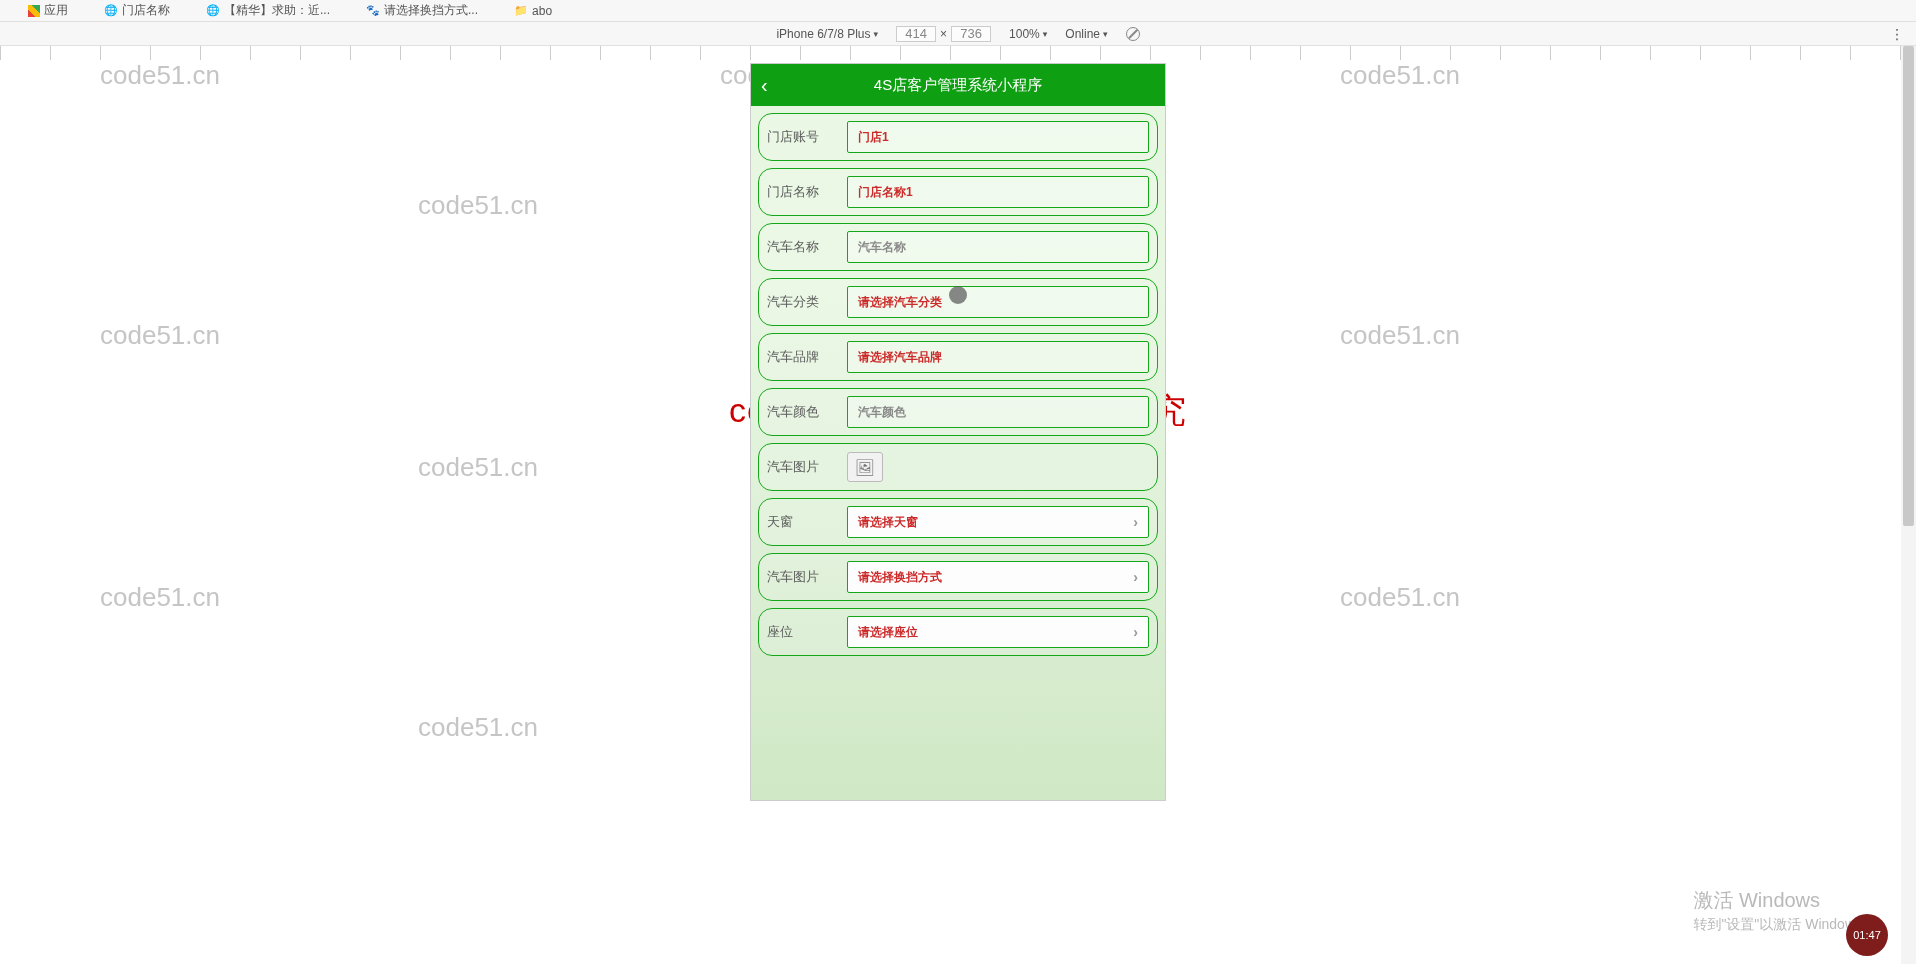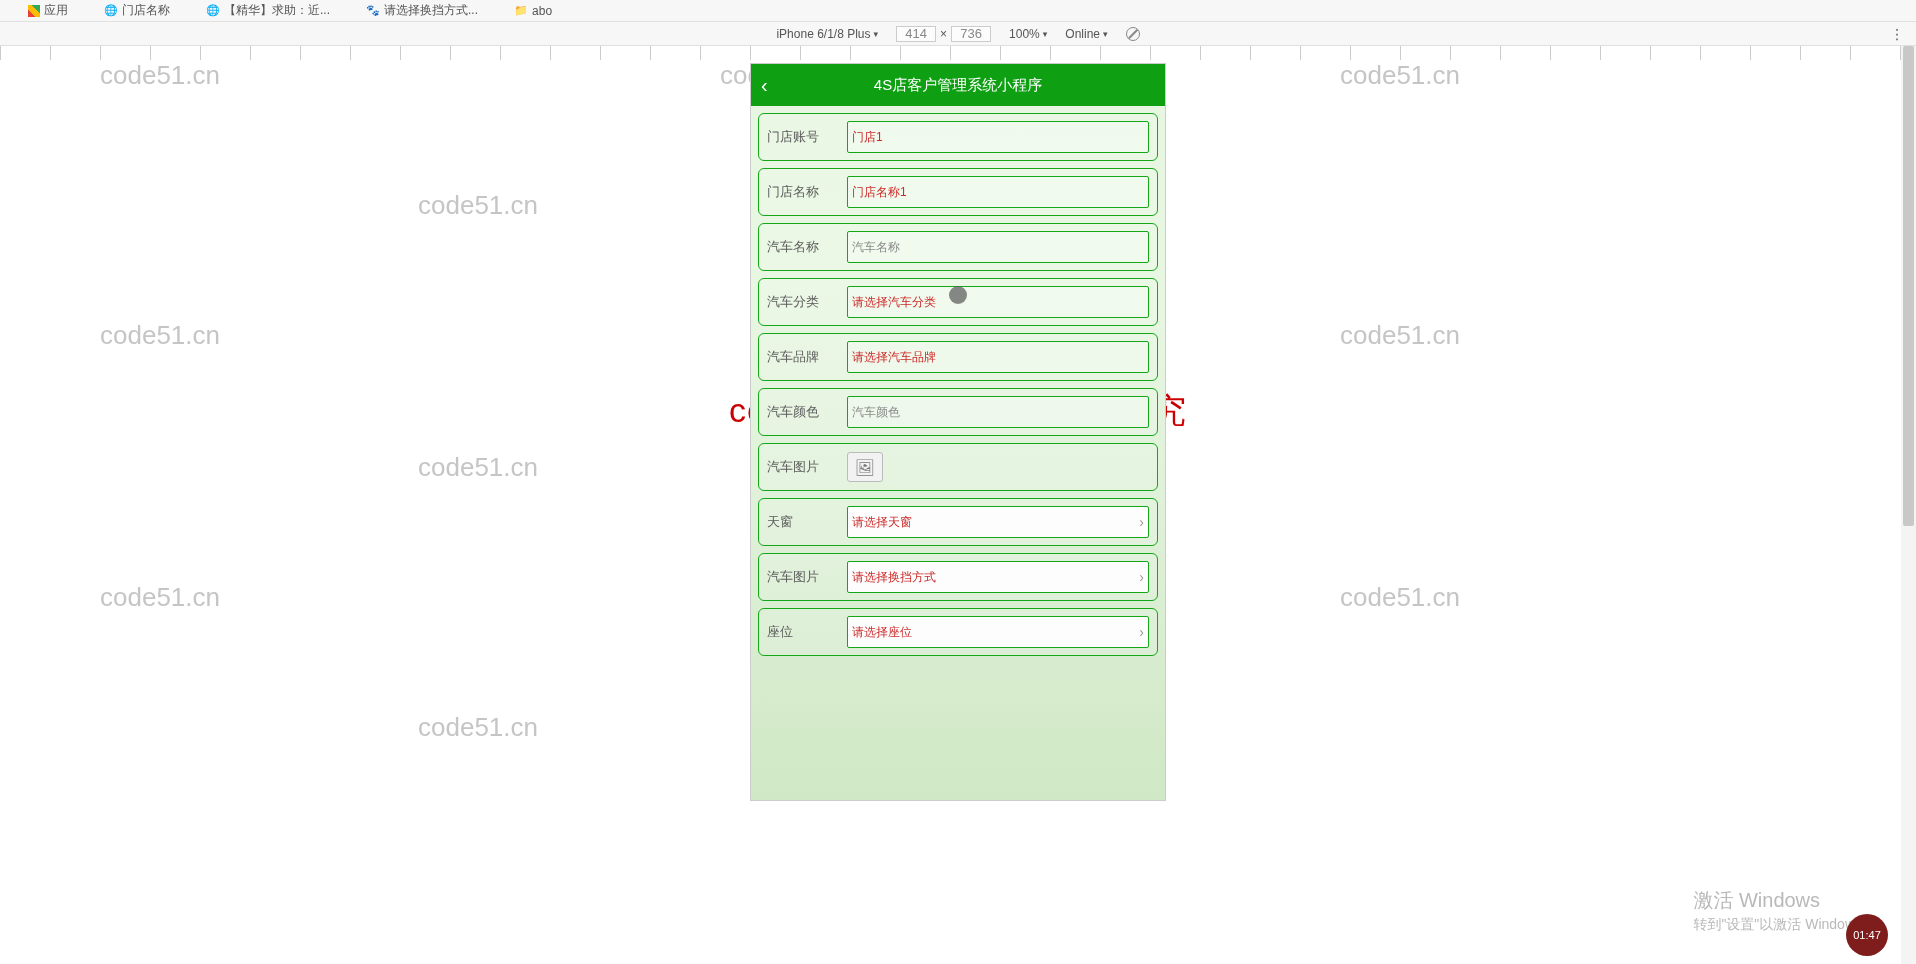--- a/index.html
+++ b/index.html
@@ -33,24 +33,24 @@
 .big-wm { position:absolute; color:#cc0000; font-size:34px; top:388px; width:100%; text-align:center; pointer-events:none; letter-spacing:1px;}
 
 
 .phone { position:absolute; top:64px; left:50%; transform:translateX(-50%); width:414px; height:736px; background:linear-gradient(180deg,#e6f6e0 0%,#e8f7e2 30%,#dff1d9 60%,#d0e8c5 100%); box-shadow:0 0 0 1px #ccc; overflow:hidden; }
 
 .app-header { height:42px; background:#0ea012; display:flex; align-items:center; color:#fff; font-size:15px; font-weight:500; position:relative;}
 .app-header .back { position:absolute; left:10px; font-size:20px; cursor:pointer;}
 .app-header .title { flex:1; text-align:center;}
 
 .form { padding:7px;}
-.row { border:1.5px solid #14a818; border-radius:6px; height:48px; margin-bottom:7px; display:flex; align-items:center; padding:0 8px; background:rgba(255,255,255,.15);}
+.row { border:1.5px solid #14a818; border-radius:14px; height:48px; margin-bottom:7px; display:flex; align-items:center; padding:0 8px; background:rgba(255,255,255,.15);}
 .row-label { width:72px; font-size:13px; color:#5d5d5d;}
 .row-field { flex:1; margin-left:8px;}
-.field-box { border:1px solid #14a818; border-radius:2px; height:32px; display:flex; align-items:center; padding:0 4px; font-size:12px; background:rgba(255,255,255,.3);}
+.field-box { border:1px solid #14a818; border-radius:2px; height:32px; display:flex; align-items:center; padding:0 10px; font-size:12px; background:rgba(255,255,255,.3);font-weight:bold;}
 .field-box.red { color:#cc2b2b;}
 .field-box.grey{ color:#8a8a8a;}
 .field-box .chev { margin-left:auto; color:#999; font-size:14px;}
 .field-box.sel { background:#fdfdfd;}
 
 .img-upl { width:36px; height:30px; display:flex; align-items:center; justify-content:center; border:1px solid #bbb; border-radius:3px; background:#f2f2f2; color:#777; font-size:16px;}
 
 .cursor-dot{position:absolute;width:18px;height:18px;background:#555;border-radius:50%;top:222px;left:50%;transform:translateX(-50%);opacity:.7;pointer-events:none;}
 
 
@@ -84,21 +84,21 @@
       <span>请选择换挡方式...</span>
     </div>
   <div class="bm">
       <span class="bm-icon fold-ic"></span>
       <span>abo</span>
     </div>
 </div>
 
 <div class="devtool-bar">
   <div class="dd">
-      <span>iPhone 6/1/8 Plus</span>
+      <span>iPhone 6/7/8 Plus</span>
     </div>
   <div class="dims">
     <input value="414" style="">
     <span>×</span>
     <input value="736" style="">
   </div>
   <div class="dd">
       <span>100%</span>
     </div>
   <div class="dd">

